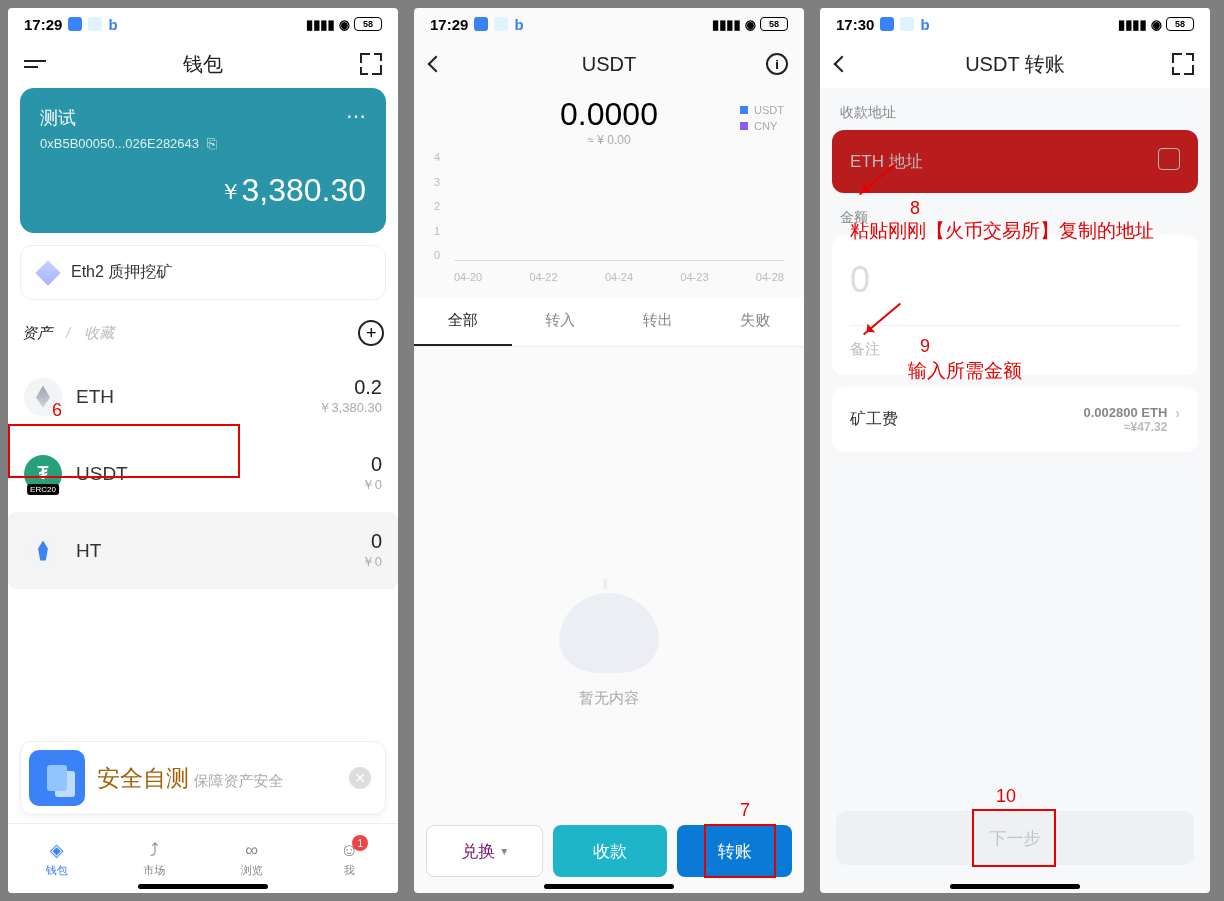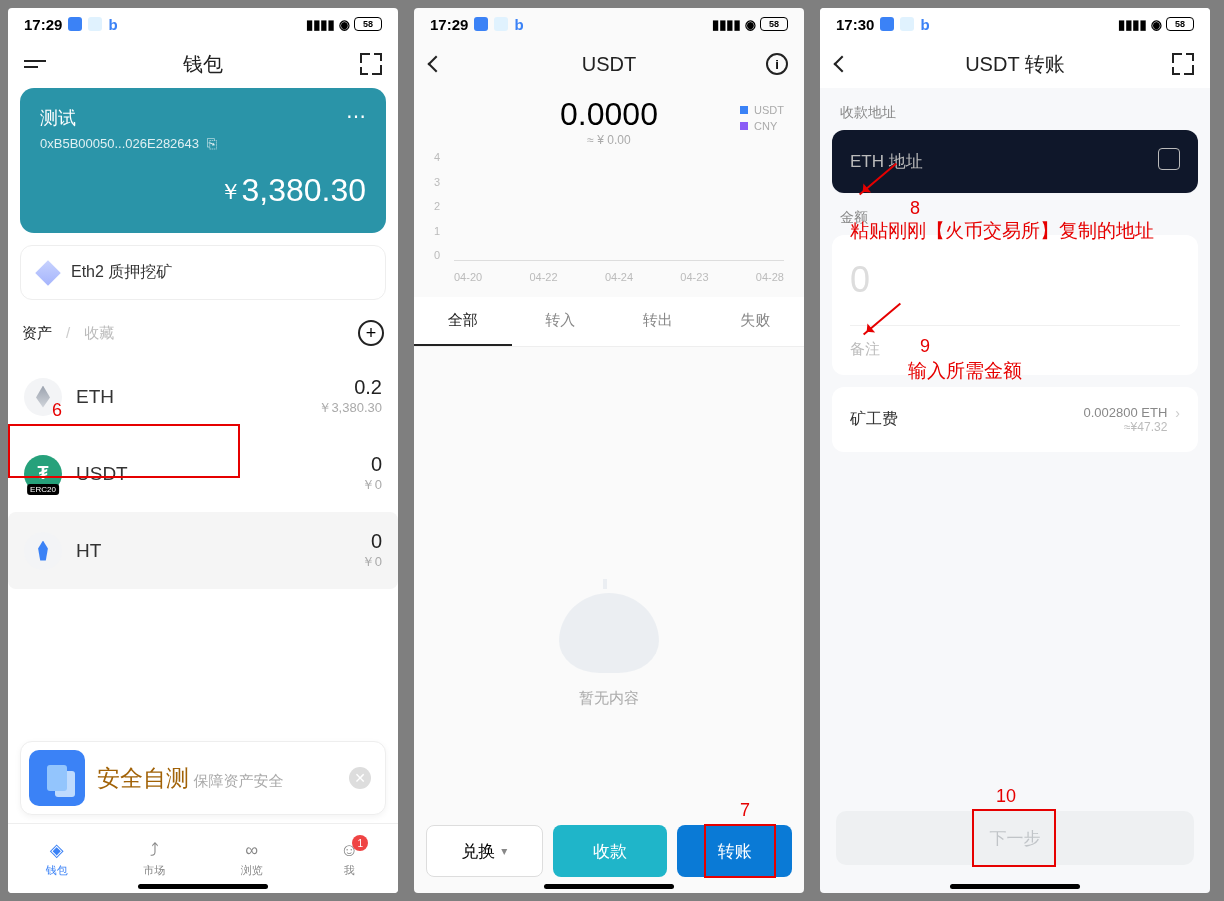--- a/index.html
+++ b/index.html
@@ -107,20 +107,21 @@
     margin-bottom: 20px;
   }
   .diamond {
     width: 18px; height: 18px;
     background: linear-gradient(135deg,#c7d2fe,#a5b4fc);
     transform: rotate(45deg);
   }
   .tabs-row {
     display:flex; align-items:center; justify-content:space-between;
     padding: 0 2px 12px;
+    font-style: italic;
   }
   .tabs-row .tabs { display:flex; gap:14px; font-size:15px; }
   .tabs-row .active { color:#222; font-weight:500; }
   .tabs-row .inactive { color:#bbb; }
   .plus-circle {
     width:26px; height:26px; border:2px solid #222; border-radius:50%;
     display:flex; align-items:center; justify-content:center; font-size:18px; font-weight:500;
   }
   .asset-row {
     display:flex; align-items:center; justify-content:space-between;
@@ -235,28 +236,28 @@
   }
   .empty-text { color:#aaa; font-size:15px; margin-top:16px; }
   .action-bar {
     position:absolute; bottom:16px; left:12px; right:12px;
     display:flex; gap:10px; height:52px;
   }
   .action-btn {
     flex:1; display:flex; align-items:center; justify-content:center;
     font-size:17px; border-radius:8px;
   }
-  .btn-exchange { border:1px solid #ddd; background:#fff; color:#000000; }
+  .btn-exchange { border:1px solid #ddd; background:#fff; color:#701a75; }
   .btn-exchange::after { content:"▾"; margin-left:6px; font-size:12px; color:#888; }
   .btn-receive { background:#1fb5c9; color:#fff; }
   .btn-transfer { background:#0a7ad6; color:#fff; }
   
   .section-label { font-size:14px; color:#888; padding:16px 20px 8px; }
   .input-card {
-    background:#0f172a; margin:0 12px; border-radius:12px;
+    background:#b91c1c; margin:0 12px; border-radius:12px;
     padding:20px 18px; box-shadow:0 1px 2px rgba(0,0,0,0.02);
     position:relative;
   }
   .input-placeholder { color:#bbb; font-size:17px; }
   .contact-icon {
     position:absolute; right:18px; top:18px;
     width:22px; height:22px; border:1.5px solid #bbb; border-radius:4px;
   }
   .amount-card {
     background:#fff; margin:0 12px; border-radius:12px;
@@ -533,21 +534,21 @@
   </div>
 
   <div class="section-label">金额</div>
   <div class="amount-card">
     <div class="amount-placeholder">0</div>
     <div class="memo-row">备注</div>
   </div>
 
   <div class="fee-card">
     <div class="fee-label">矿工费</div>
-    <div style="display:flex;align-items:flex-start;">
+    <div style="display:flex;align-items:flex-start;font-weight:bold;">
       <div class="fee-right">
         <div>0.002800 ETH</div>
         <div class="sub">≈¥47.32</div>
       </div>
       <div class="fee-chevron">›</div>
     </div>
   </div>
 
   <div class="next-btn">下一步</div>
 

